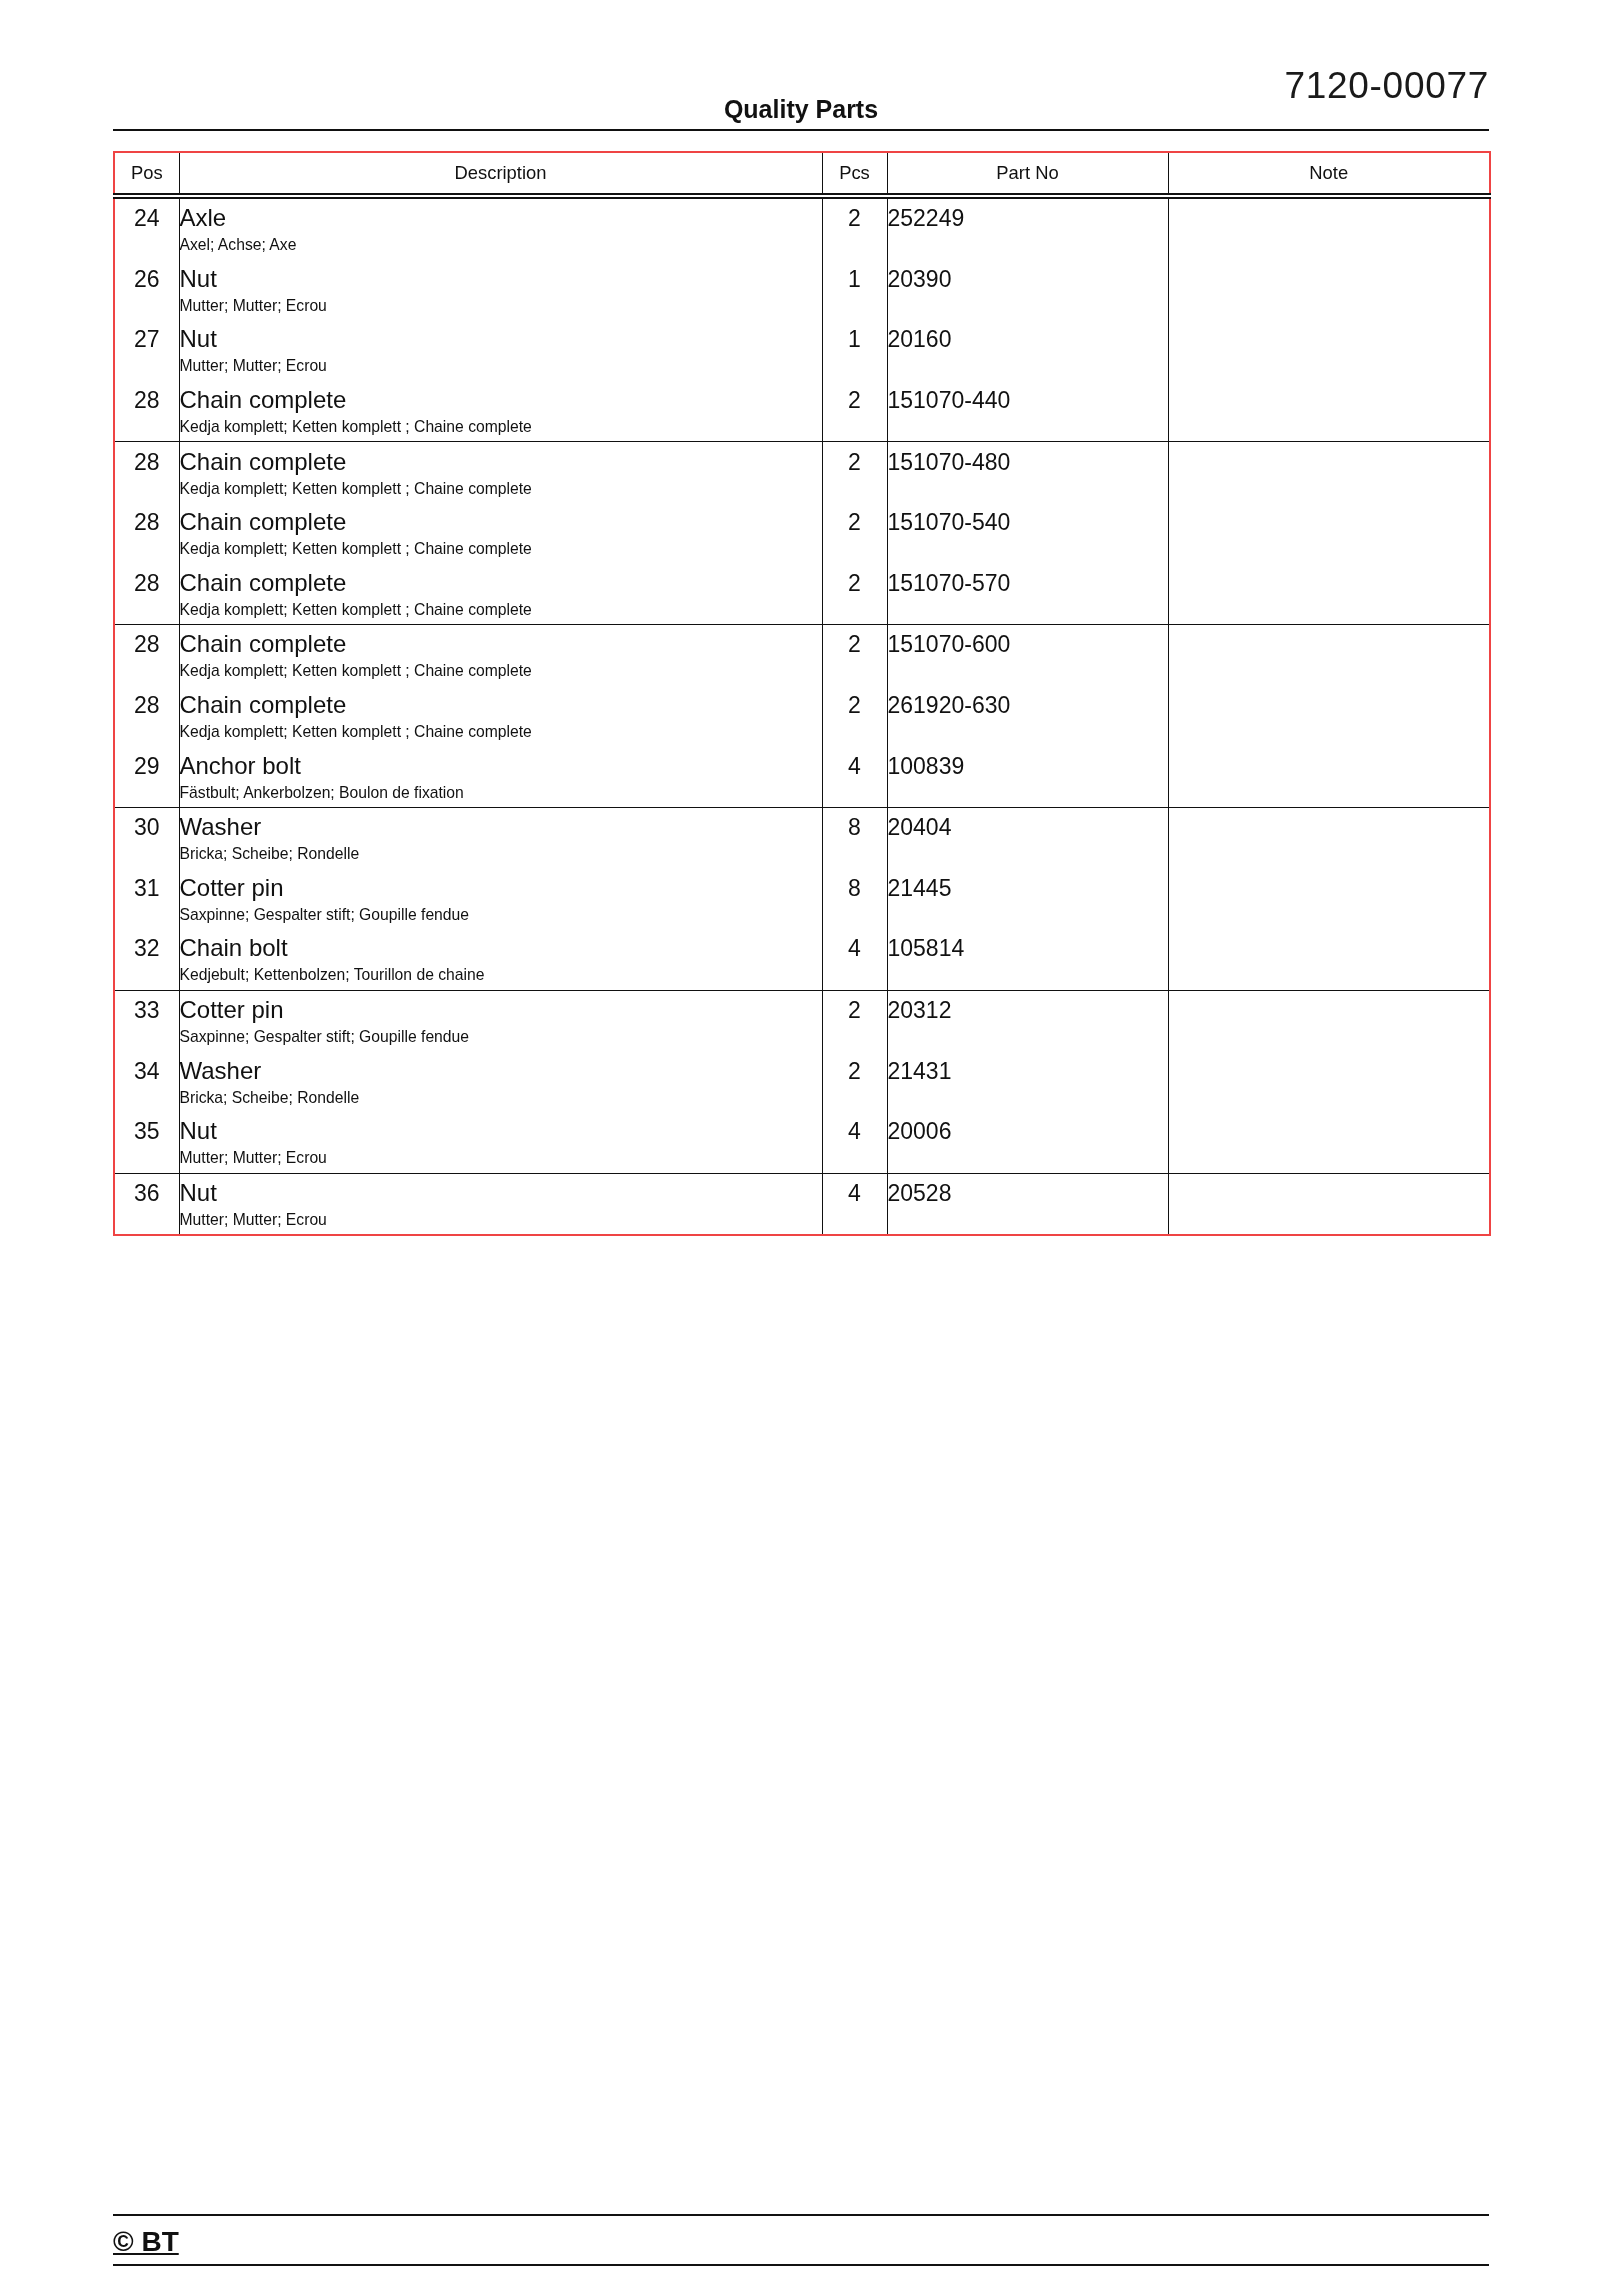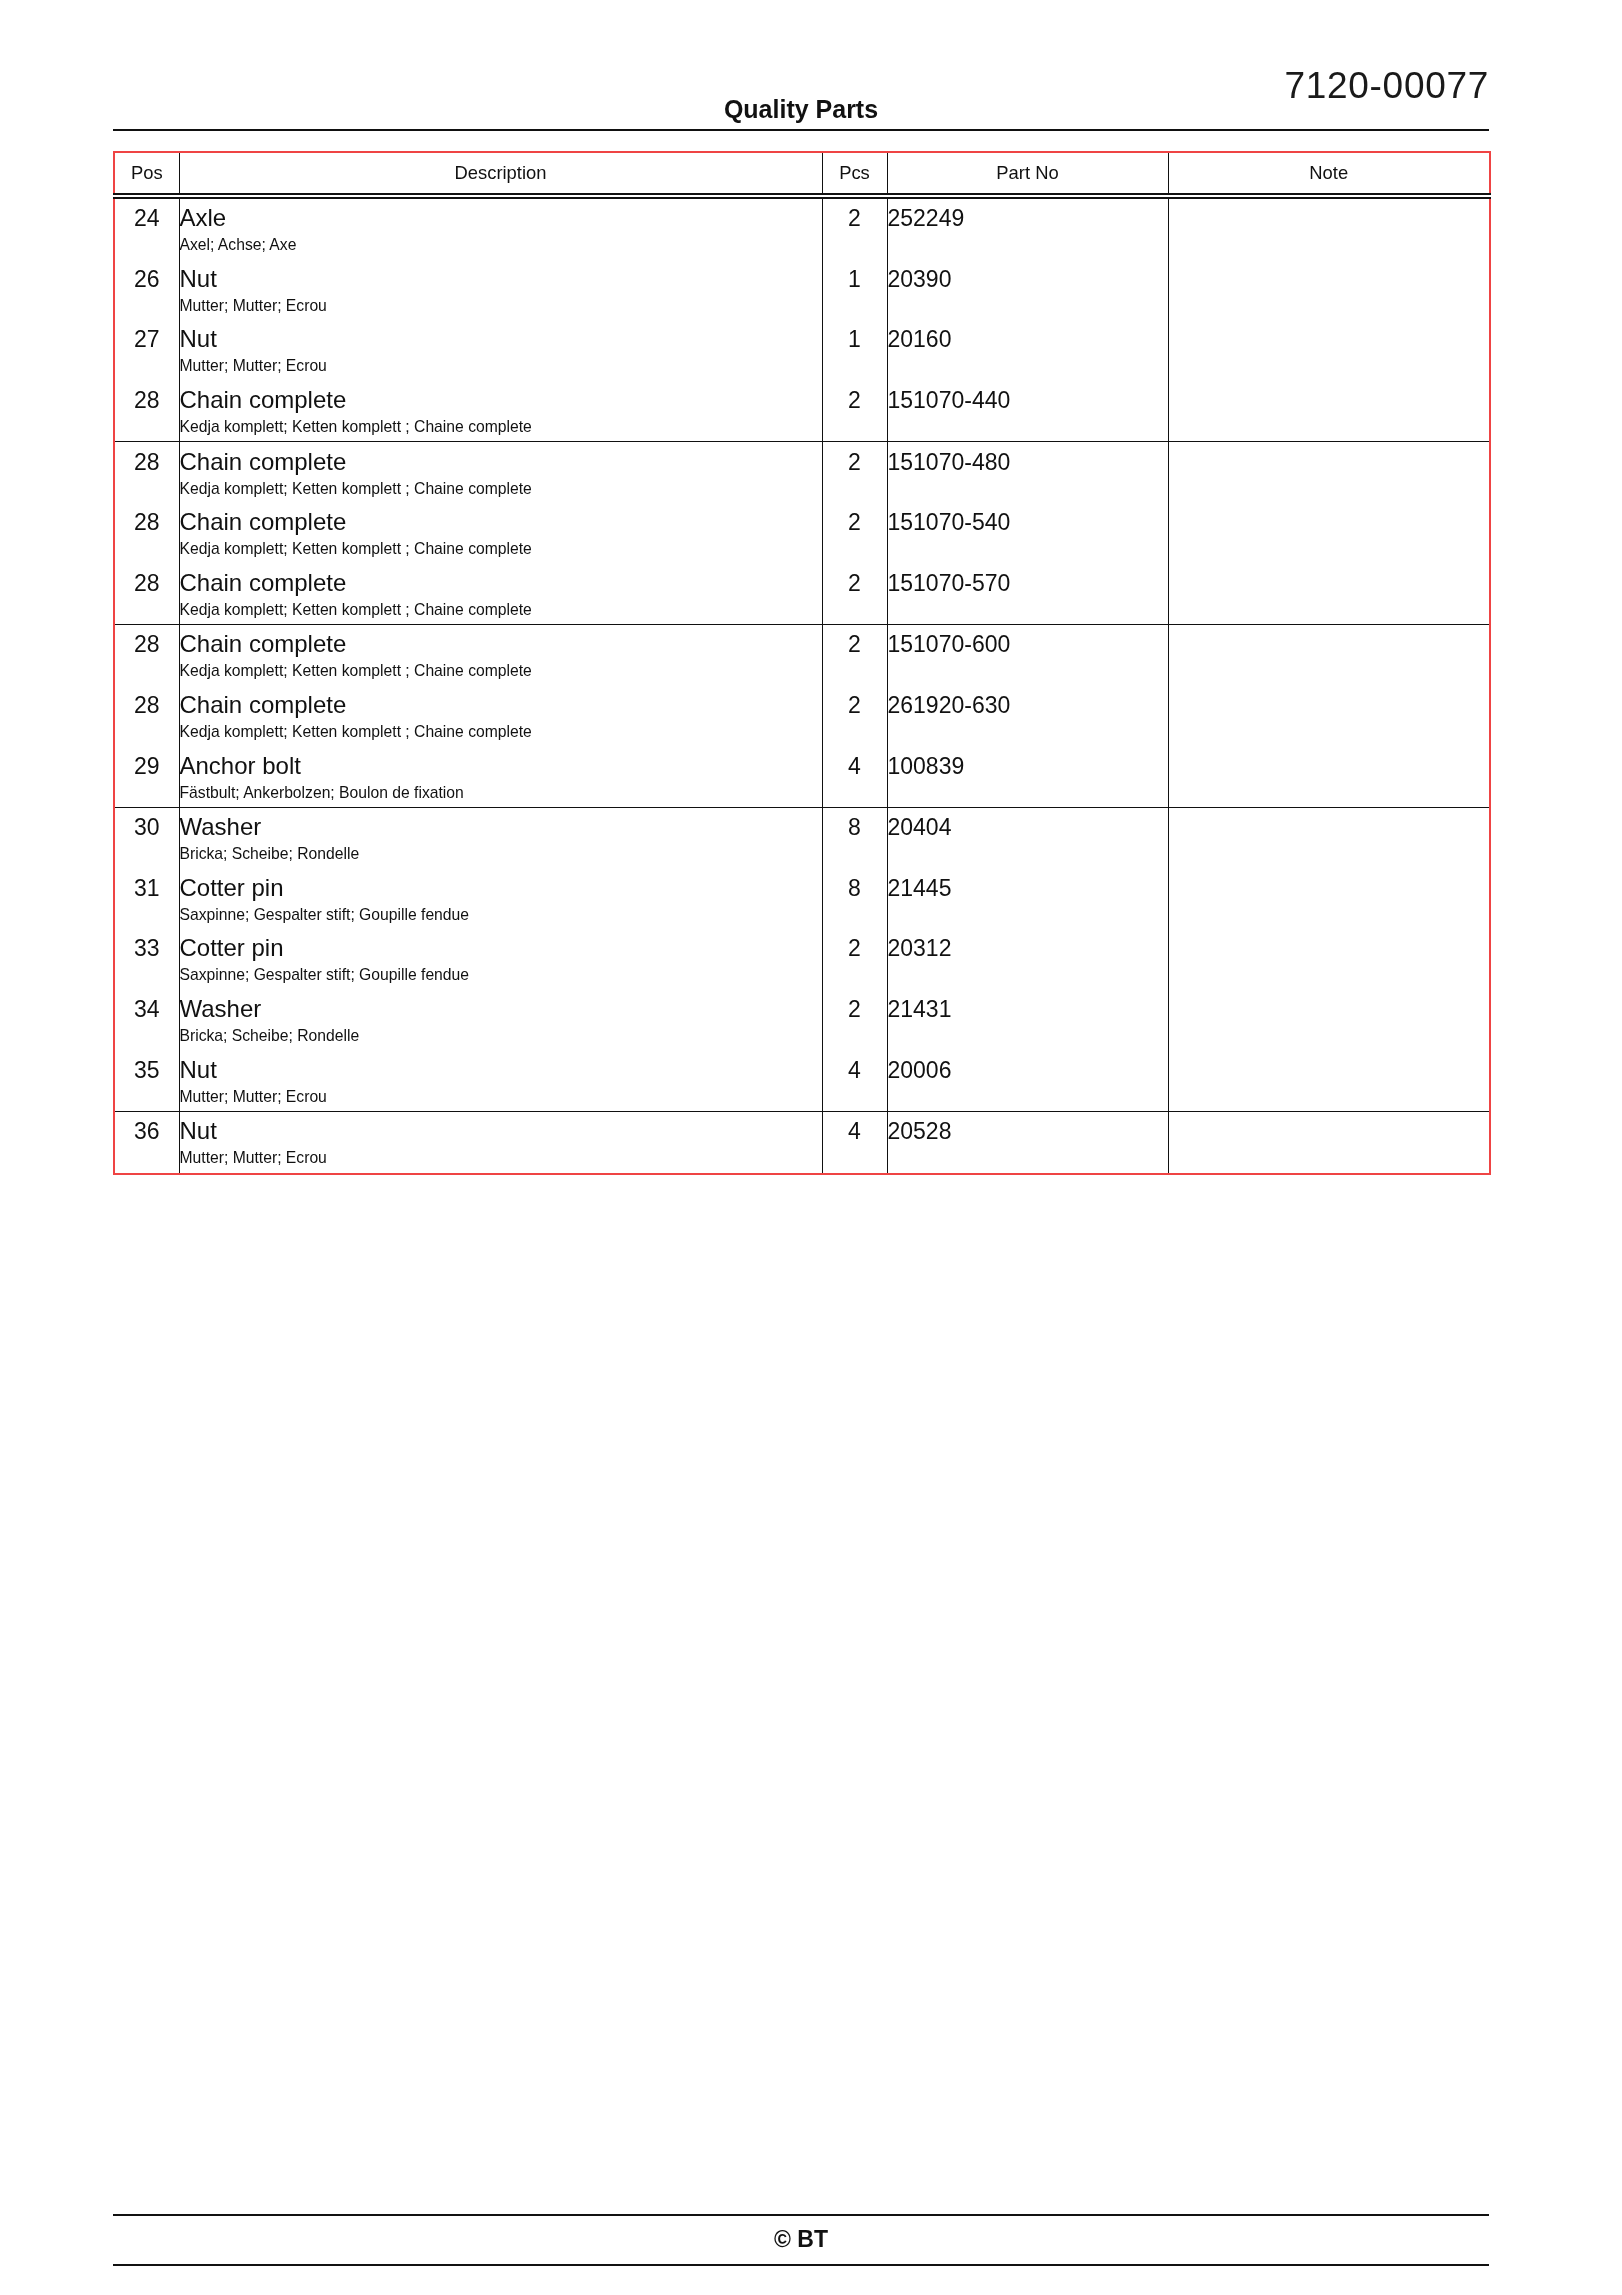--- a/index.html
+++ b/index.html
@@ -119,23 +119,23 @@
     height: 2px;
     background: #111111;
   }
   .footer-rule.top { top: 2214px; }
   .footer-rule.bottom { top: 2264px; }
   .footer-text {
     position: absolute;
     left: 113px;
     top: 2226px;
     width: 1376px;
-    text-align: center;
-    font-size: 23px;
+    font-size: 28px;
     font-weight: bold;
+    text-decoration: underline;
   }
 </style>
 </head>
 <body>
 
 <div class="page">
 
   <div class="doc-number">7120-00077</div>
   <div class="page-title">Quality Parts</div>
   <div class="header-rule"></div>
@@ -279,20 +279,30 @@
         <tr>
           <td class="cell-pos">31</td>
           <td class="cell-desc">
             <div class="desc-main">Cotter pin</div>
             <div class="desc-sub">Saxpinne; Gespalter stift; Goupille fendue</div>
           </td>
           <td class="cell-pcs">8</td>
           <td class="cell-part">21445</td>
           <td class="cell-note"></td>
         </tr>
+        <tr class="group-last">
+          <td class="cell-pos">32</td>
+          <td class="cell-desc">
+            <div class="desc-main">Chain bolt</div>
+            <div class="desc-sub">Kedjebult; Kettenbolzen; Tourillon de chaine</div>
+          </td>
+          <td class="cell-pcs">4</td>
+          <td class="cell-part">105814</td>
+          <td class="cell-note"></td>
+        </tr>
       </tbody>
       <tbody>
         <tr>
           <td class="cell-pos">33</td>
           <td class="cell-desc">
             <div class="desc-main">Cotter pin</div>
             <div class="desc-sub">Saxpinne; Gespalter stift; Goupille fendue</div>
           </td>
           <td class="cell-pcs">2</td>
           <td class="cell-part">20312</td>

